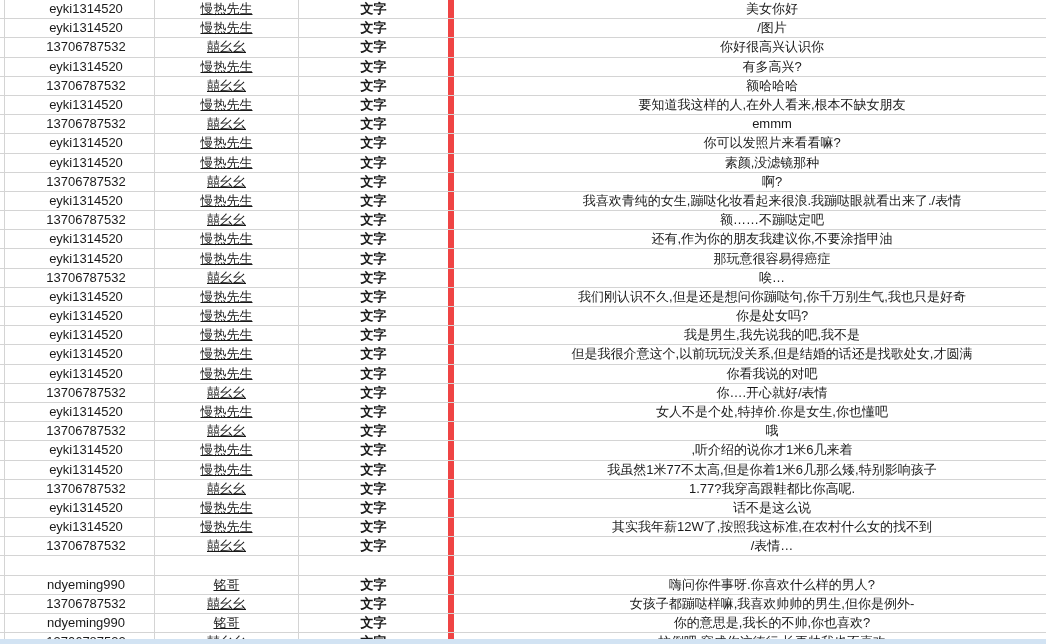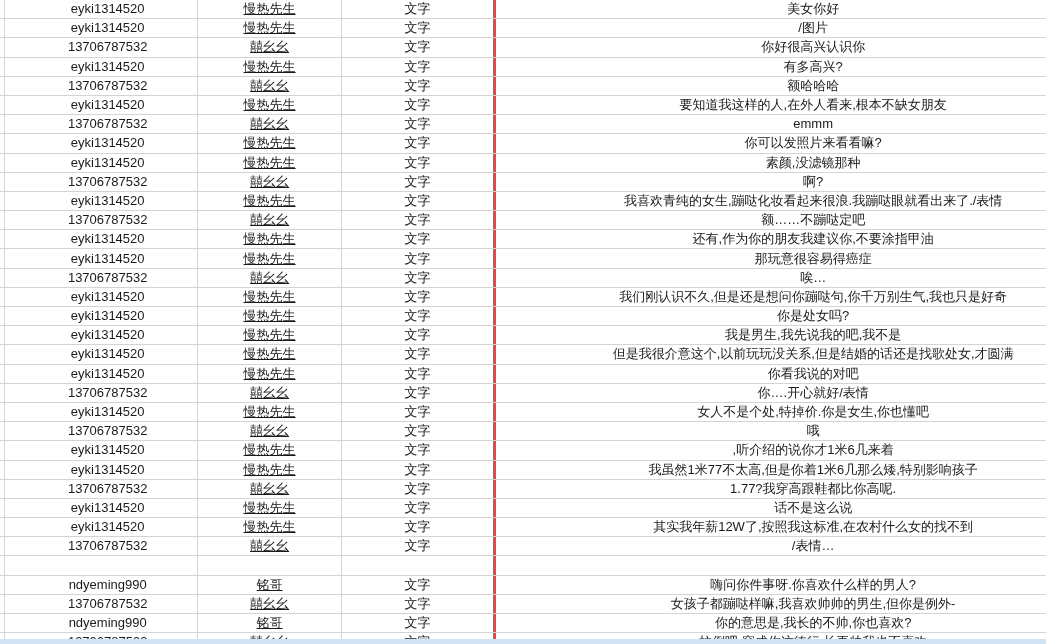--- a/index.html
+++ b/index.html
@@ -10,23 +10,23 @@
     font-size:13px;color:#1a1a1a;
   }
   .sheet{position:absolute;left:0;top:0;width:1130px;height:644px;}
   .row{display:flex;height:19.2px;box-sizing:border-box;border-bottom:1px solid #d4d4d4;}
   .cell{
     box-sizing:border-box;height:100%;
     display:flex;align-items:center;justify-content:center;
     white-space:nowrap;overflow:visible;
     line-height:18px;
   }
-  .c-id{width:199px;border-right:1px solid #d4d4d4;padding-left:18px;}
+  .c-id{width:155px;border-right:1px solid #d4d4d4;padding-left:18px;}
   .c-name{width:144px;border-right:1px solid #d4d4d4;text-decoration:underline;}
-  .c-type{width:155px;border-right:3px solid #ef4444;}
+  .c-type{width:155px;border-right:6px solid #ef4444;font-weight:bold;}
   .c-msg{width:636px;}
   .vline-left{position:absolute;left:4px;top:0;width:1px;height:644px;background:#d4d4d4;}
   .bottom-band{position:absolute;left:0;bottom:0;width:1046px;height:5px;background:#d2e3f3;}
 </style>
 </head>
 <body style="background: rgb(255, 255, 255); color: rgb(26, 26, 26);">
 
 <div class="sheet">
   <div id="rows">
   <div class="row">

